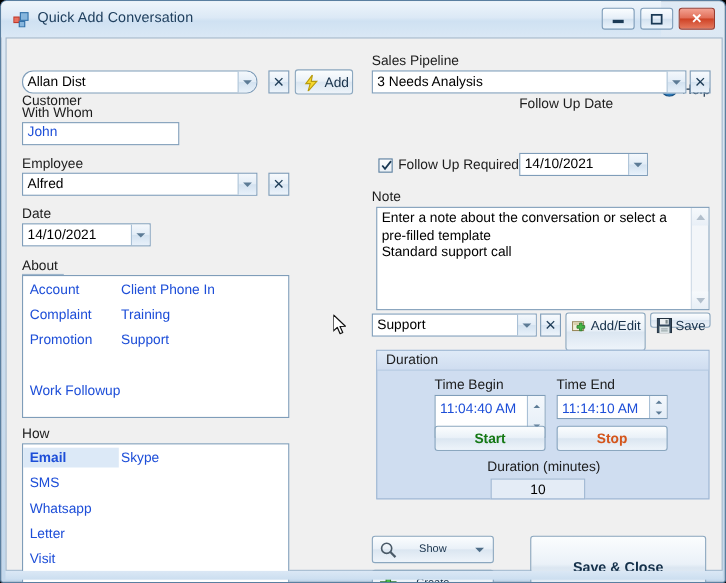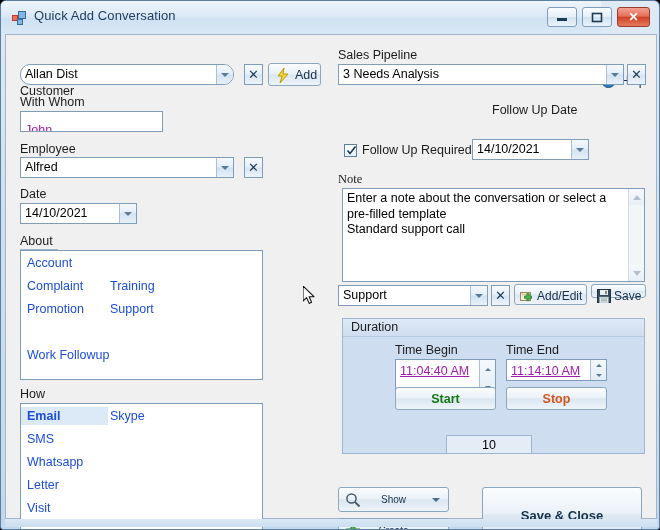--- a/index.html
+++ b/index.html
@@ -77,25 +77,24 @@
   
   .lbl {
     position: absolute;
     font-size: 12.5px; color: #1c1c1c;
     white-space: nowrap;
   }
   .tbox {
     position: absolute;
     background: #fff;
     border: 1px solid #7f9db9;
-    font-size: 12.5px; color: #a21caf;
-    padding: 10px 0 0 4px;
+    font-size: 12.5px; color: #1d4ed8;
+    padding: 0 0 0 4px;
     overflow: hidden; white-space: nowrap;
     line-height: 17px;
-    text-decoration: underline;
   }
   .combo {
     position: absolute;
     background: #fff;
     border: 1px solid #7f9db9;
     overflow: hidden;
   }
   .combo .ctext {
     position: absolute; left: 4px; top: 2px;
     font-size: 12.5px; color: #000;
@@ -393,20 +392,21 @@
           <i class="arrow-dn"></i>
         </span>
     </div>
 
     <span class="lbl lbl-underline" style="left:14px; top:199px; width:38px;">About</span>
     <div class="listbox" style="left:14px; top:215px; width:243px; height:130px;">
       <div class="li" style="left:6px; top:3px;">Account</div>
       <div class="li" style="left:6px; top:26px;">Complaint</div>
       <div class="li" style="left:6px; top:49px;">Promotion</div>
       <div class="li" style="left:6px; top:95px;">Work Followup</div>
+      <div class="li" style="left:89px; top:3px;">Client Phone In</div>
       <div class="li" style="left:89px; top:26px;">Training</div>
       <div class="li" style="left:89px; top:49px;">Support</div>
     </div>
 
     <span class="lbl" style="left:14px; top:352px;">How</span>
     <div class="listbox" style="left:14px; top:368px; width:243px; height:130px;">
       <div class="li sel" style="left:0px; top:3px; width:87px; padding-left:6px;">Email</div>
       <div class="li" style="left:6px; top:26px;">SMS</div>
       <div class="li" style="left:6px; top:49px;">Whatsapp</div>
       <div class="li" style="left:6px; top:72px;">Letter</div>
@@ -428,37 +428,37 @@
     <div class="combo" style="left:332px; top:29px; width:286px; height:21px;">
       <span class="ctext">3 Needs Analysis</span>
       <span class="cbtn">
           <i class="arrow-dn"></i>
         </span>
     </div>
     <div class="xbtn" style="left:621px; top:29px; width:19px; height:21px;">
       <span>✕</span>
     </div>
 
-    <span class="lbl" style="left:466px; top:68px;margin-left:20px;">Follow Up Date</span>
+    <span class="lbl" style="left:466px; top:52px;">Follow Up Date</span>
 
     <div id="followup-check">
       <svg width="11" height="11" viewBox="0 0 11 11">
         <path d="M1.5 5.5 L4 8.5 L9.5 1.5" stroke="#1b3a55" stroke-width="1.6" fill="none"></path>
       </svg>
     </div>
     <span class="lbl" style="left:356px; top:108px;">Follow Up Required</span>
 
     <div class="combo" style="left:466px; top:104px; width:117px; height:21px;">
       <span class="ctext">14/10/2021</span>
       <span class="cbtn">
           <i class="arrow-dn"></i>
         </span>
     </div>
 
-    <span class="lbl" style="left:332px; top:137px;font-family:Liberation Serif, serif;">Note</span>
+    <span class="lbl" style="left:332px; top:137px;">Note</span>
     <div id="note-box">
       <div id="note-text">Enter a note about the conversation or select a pre-filled template
 Standard support call</div>
       <div id="note-scroll">
         <div class="sbar-arrow" id="sbar-up">
             <i class="sb-tri-up"></i>
           </div>
         <div class="sbar-arrow" id="sbar-dn">
             <i class="sb-tri-dn"></i>
           </div>
@@ -468,21 +468,21 @@
     <div class="combo" style="left:332px; top:250px; width:150px; height:21px;">
       <span class="ctext">Support</span>
       <span class="cbtn">
           <i class="arrow-dn"></i>
         </span>
     </div>
     <div class="xbtn" style="left:485px; top:250px; width:19px; height:21px;">
       <span>✕</span>
     </div>
 
-    <div class="btn" style="left:508px; top:249px; width:73px; height:21px;">
+    <div class="btn" style="left:508px; top:249px; width:73px; height:35px;">
       <span class="btn-icon" style="left:5px; top:4px;">
         <svg width="15" height="15" viewBox="0 0 15 15">
           <rect x="0.5" y="3.5" width="10" height="8" fill="#f3efdc" stroke="#9a8a5e" stroke-width="1"></rect>
           <rect x="1.5" y="4.5" width="8" height="2" fill="#d9cfa8"></rect>
           <polygon points="8,7 11,7 11,4 14,4 14,7 17,7 17,10 14,10 14,13 11,13 11,10 8,10" transform="translate(-2.5,0) scale(0.78) translate(1,2)" fill="#46b846" stroke="#2c7a2c" stroke-width="1"></polygon>
         </svg>
       </span>
       <span style="position:absolute; left:22px; top:4px; font-size:12px; color:#17314a;">Add/Edit</span>
     </div>
 
@@ -531,20 +531,21 @@
       </span>
     </div>
 
     <div class="btn" style="left:389px; top:352px; width:101px; height:23px; font-weight:bold; color:#147814;">
       <span>Start</span>
     </div>
     <div class="btn" style="left:500px; top:352px; width:101px; height:23px; font-weight:bold; color:#d4551b;">
       <span>Stop</span>
     </div>
 
+    <span class="lbl" style="left:437px; top:382px;">Duration (minutes)</span>
     <div id="duration-value">
       <span>10</span>
     </div>
 
     <div class="splitbtn" style="left:332px; top:452px; width:111px; height:25px;">
       <span class="sb-icon">
         <svg width="16" height="16" viewBox="0 0 16 16">
           <circle cx="6.5" cy="6.5" r="4.6" fill="none" stroke="#4a5a68" stroke-width="1.5"></circle>
           <line x1="9.9" y1="9.9" x2="14.5" y2="14.5" stroke="#4a5a68" stroke-width="2"></line>
         </svg>

